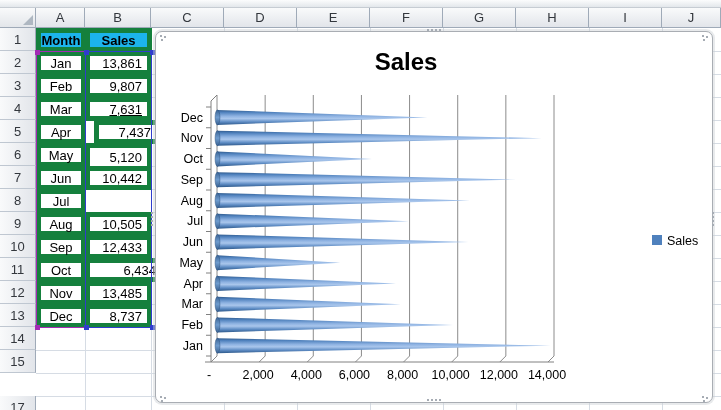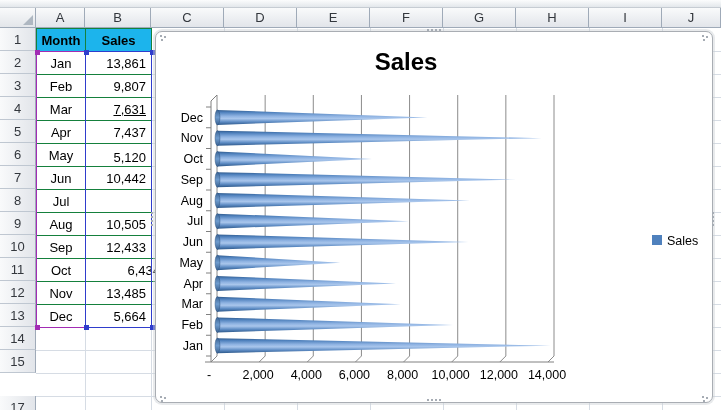--- a/index.html
+++ b/index.html
@@ -11,21 +11,21 @@
        background:linear-gradient(#F9FAFB,#E3E6EA);border-right:1px solid #9FAAB8;border-bottom:1px solid #9FAAB8;z-index:3;}
   .corner .tri{position:absolute;right:2px;bottom:2px;width:0;height:0;
        border-left:10px solid transparent;border-bottom:10px solid #AEB7C1;}
   .colh{position:absolute;top:8px;height:20px;box-sizing:border-box;z-index:2;
        background:linear-gradient(#F9FAFB,#E2E5EA);border-right:1px solid #9FAAB8;border-bottom:1px solid #9FAAB8;
        color:#33373D;font-size:13px;display:flex;align-items:center;justify-content:center;}
   .rowh{position:absolute;left:0;width:36px;box-sizing:border-box;z-index:2;
        background:linear-gradient(90deg,#F9FAFB,#E2E5EA);border-right:1px solid #9FAAB8;border-bottom:1px solid #BFC7D1;
        color:#33373D;font-size:13px;display:flex;align-items:center;justify-content:center;}
   .vgrid,.hgrid{position:absolute;background:#D6DCE4;z-index:1;}
-  .tcell{position:absolute;box-sizing:border-box;border:1px solid #15803d;background:#fff;z-index:5;
+  .tcell{position:absolute;box-sizing:border-box;border:5px solid #15803d;background:#fff;z-index:5;
        font-size:13px;color:#000;display:flex;align-items:center;}
   .thead{font-weight:bold;justify-content:center;}
   .tmonth{justify-content:center;}
   .tval{justify-content:flex-end;padding-right:5px;}
   .selbox{position:absolute;box-sizing:border-box;z-index:6;pointer-events:none;}
   .hnd{position:absolute;width:5px;height:5px;z-index:7;}
   .chart{position:absolute;left:155px;top:31px;width:558px;height:372px;box-sizing:border-box;
        background:#fff;border:1px solid #A9ADB3;border-radius:7px;
        box-shadow:0 0 0 2px rgba(203,208,213,0.45);z-index:10;}
   svg text{font-family:"Liberation Sans",sans-serif;fill:#000;}
@@ -97,36 +97,36 @@
     <div class="hgrid" style="left: 36px; top: 396px; width: 685px; height: 1px;"></div>
     <div class="tcell thead" style="left: 36px; top: 28px; width: 50px; height: 24px; background: rgb(28, 180, 236);">Month</div>
     <div class="tcell thead" style="left: 85px; top: 28px; width: 67px; height: 24px; background: rgb(28, 180, 236);">Sales</div>
     <div class="tcell tmonth" style="left: 36px; top: 51px; width: 50px; height: 24px;">Jan</div>
     <div class="tcell tval" style="left: 85px; top: 51px; width: 67px; height: 24px;">13,861</div>
     <div class="tcell tmonth" style="left: 36px; top: 74px; width: 50px; height: 24px;">Feb</div>
     <div class="tcell tval" style="left: 85px; top: 74px; width: 67px; height: 24px;">9,807</div>
     <div class="tcell tmonth" style="left: 36px; top: 97px; width: 50px; height: 24px;">Mar</div>
     <div class="tcell tval" style="left: 85px; top: 97px; width: 67px; height: 24px; text-decoration: underline;">7,631</div>
     <div class="tcell tmonth" style="left: 36px; top: 120px; width: 50px; height: 24px;">Apr</div>
-    <div class="tcell tval" style="left: 85px; top: 120px; width: 67px; height: 24px;">7,437</div>
+    <div class="tcell tval" style="left: 94px; top: 120px; width: 67px; height: 24px;">7,437</div>
     <div class="tcell tmonth" style="left: 36px; top: 143px; width: 50px; height: 24px;">May</div>
     <div class="tcell tval" style="left: 85px; top: 143px; width: 67px; height: 28px;">5,120</div>
     <div class="tcell tmonth" style="left: 36px; top: 166px; width: 50px; height: 24px;">Jun</div>
     <div class="tcell tval" style="left: 85px; top: 166px; width: 67px; height: 24px;">10,442</div>
     <div class="tcell tmonth" style="left: 36px; top: 189px; width: 50px; height: 24px;">Jul</div>
     <div class="tcell tmonth" style="left: 36px; top: 212px; width: 50px; height: 24px;">Aug</div>
     <div class="tcell tval" style="left: 85px; top: 212px; width: 67px; height: 24px;">10,505</div>
     <div class="tcell tmonth" style="left: 36px; top: 235px; width: 50px; height: 24px;">Sep</div>
     <div class="tcell tval" style="left: 85px; top: 235px; width: 67px; height: 24px;">12,433</div>
     <div class="tcell tmonth" style="left: 36px; top: 258px; width: 50px; height: 24px;">Oct</div>
     <div class="tcell tval" style="left: 85px; top: 258px; width: 81px; height: 24px;">6,434</div>
     <div class="tcell tmonth" style="left: 36px; top: 281px; width: 50px; height: 24px;">Nov</div>
     <div class="tcell tval" style="left: 85px; top: 281px; width: 67px; height: 24px;">13,485</div>
     <div class="tcell tmonth" style="left: 36px; top: 304px; width: 50px; height: 24px;">Dec</div>
-    <div class="tcell tval" style="left: 85px; top: 304px; width: 67px; height: 24px;">5,664</div>
+    <div class="tcell tval" style="left: 85px; top: 304px; width: 67px; height: 24px;">8,737</div>
     <div class="selbox" style="left: 36px; top: 51px; width: 50px; height: 277px; border: 1px solid rgb(162, 44, 180);">
       <div class="hnd" style="left: -2px; top: -2px; background: rgb(162, 44, 180);"></div>
       <div class="hnd" style="left: -2px; top: 273px; background: rgb(162, 44, 180);"></div>
     </div>
     <div class="selbox" style="left: 85px; top: 51px; width: 67px; height: 277px; border: 1px solid rgb(47, 61, 204);">
       <div class="hnd" style="left: -2px; top: -2px; background: rgb(47, 61, 204);"></div>
       <div class="hnd" style="left: 64px; top: -2px; background: rgb(47, 61, 204);"></div>
       <div class="hnd" style="left: -2px; top: 273px; background: rgb(47, 61, 204);"></div>
       <div class="hnd" style="left: 64px; top: 273px; background: rgb(47, 61, 204);"></div>
     </div>

